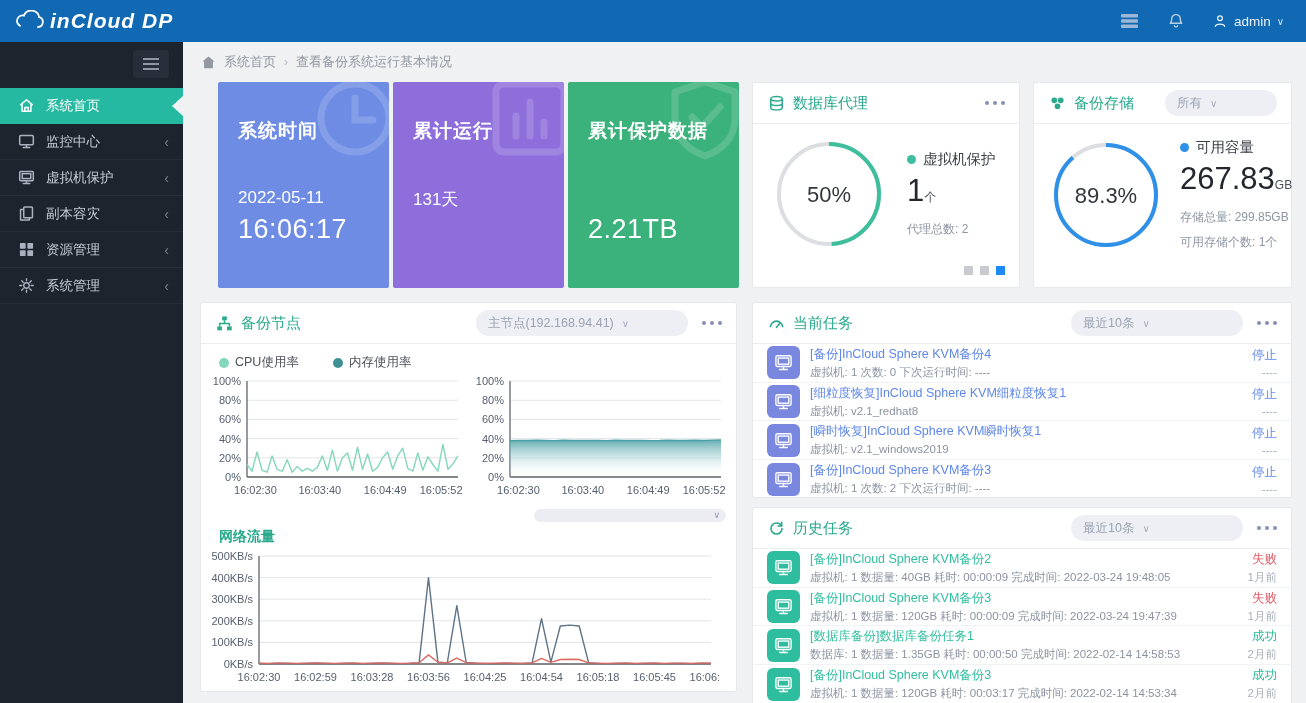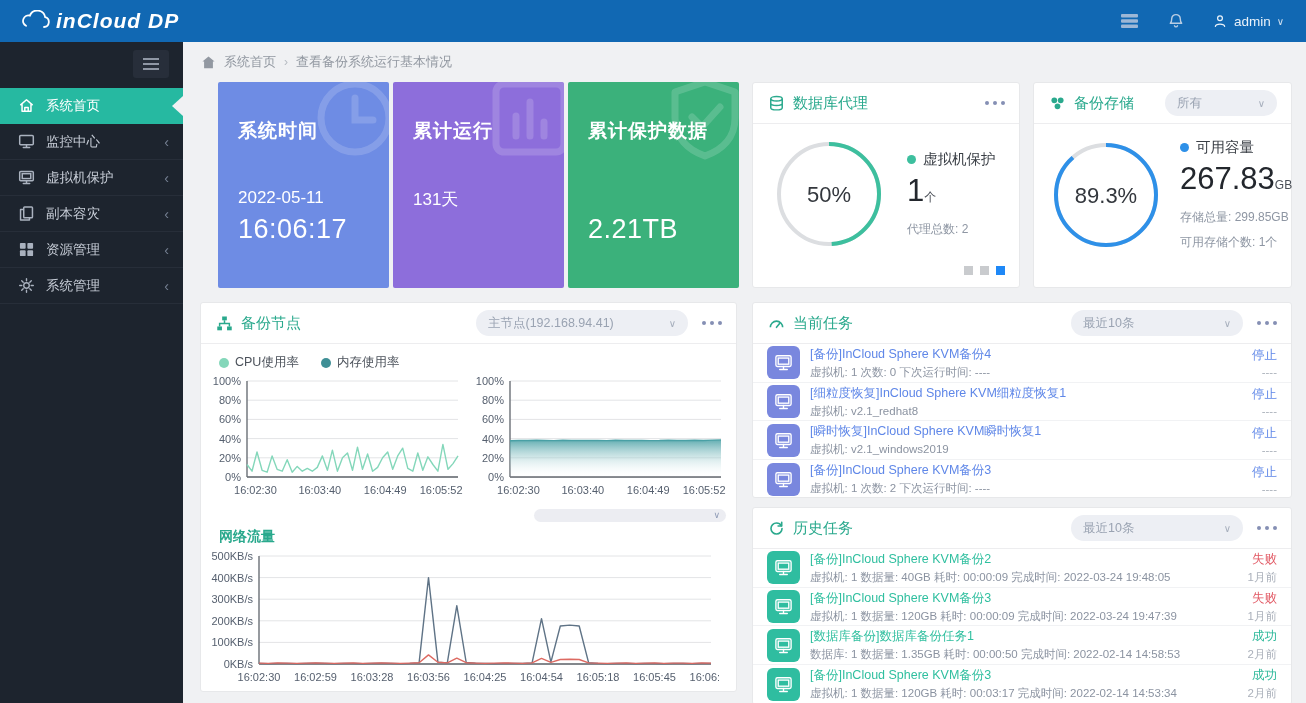--- a/index.html
+++ b/index.html
@@ -1,21 +1,21 @@
 <!DOCTYPE html>
 <html lang="zh"><head>
 <meta charset="utf-8">
 <style>
   * { margin:0; padding:0; box-sizing:border-box; }
   body { font-family:"Liberation Sans","DejaVu Sans",sans-serif; }
   .app { position:relative; width:1306px; height:703px; background:#f0f1f3; overflow:hidden; }
 
   
   .topbar { position:absolute; left:0; top:0; width:100%; height:42px; background:#1168b3; display:flex; align-items:center; z-index:5; }
-  .logo { display:flex; align-items:center; gap:6px; padding-left:20px; width:183px; color:#fff; }
+  .logo { display:flex; align-items:center; gap:6px; padding-left:14px; width:183px; color:#fff; }
   .logo .logo-text { font-size:21px; font-weight:bold; font-style:italic; letter-spacing:1px; }
   .topbar-right { margin-left:auto; display:flex; gap:26px; padding-right:22px; color:#b9cde3; }
   .tb-icon { width:20px; height:20px; display:flex; align-items:center; justify-content:center; cursor:pointer; }
   .user-chip { display:flex; align-items:center; gap:6px; color:#eaf2fa; font-size:13.5px; cursor:pointer; }
   .user-chip .chev { font-size:10px; color:#cfe0f0; }
 
   
   .sidebar { position:absolute; left:0; top:42px; bottom:0; width:183px; background:#1d242e; }
   .burger-row { height:44px; display:flex; align-items:center; justify-content:flex-end; padding-right:14px; }
   .burger { width:36px; height:28px; background:#272e3a; border-radius:3px; display:flex; flex-direction:column; gap:3px; align-items:center; justify-content:center; cursor:pointer; }
@@ -43,21 +43,21 @@
   .stat-card .sc-line1 { margin-top:44px; font-size:17px; min-height:20px; }
   .stat-card .sc-line2 { margin-top:6px; font-size:27px; letter-spacing:0.5px; }
   .sc-watermark { position:absolute; right:-14px; top:-12px; width:96px; height:96px; opacity:0.16; color:#fff; }
 
   
   .panel { background:#fff; border:1px solid #e7e8ea; border-radius:3px; position:relative; }
   .panel-header { height:41px; display:flex; align-items:center; padding:0 14px 0 15px; border-bottom:1px solid #ededef; }
   .panel-title { display:flex; align-items:center; gap:8px; font-size:15px; font-weight:normal; color:#2aa98d; }
   .panel-title .pt-icon { width:17px; height:17px; color:#2aa98d; }
   .panel-header .spacer { flex:1; }
-  .pill { display:flex; align-items:center; justify-content:space-between; background:#edeff4; border-radius:14px; height:26px; padding:0 12px; font-size:12.5px; color:#9aa3b2; cursor:pointer; }
+  .pill { display:flex; align-items:center; justify-content:flex-start; background:#edeff4; border-radius:14px; height:26px; padding:0 12px; font-size:12.5px; color:#9aa3b2; cursor:pointer; }
   .pill .chev { font-size:10px; color:#a6aebc; margin-left:8px; }
   .dots-menu { display:flex; gap:4px; margin-left:14px; cursor:pointer; }
   .dots-menu i { width:4px; height:4px; border-radius:50%; background:#828caa0; background:#858fb4; }
 
   
   .donut-panel { width:268px; height:206px; }
   .donut-panel.storage { width:259px; }
   .donut-body { display:flex; align-items:center; padding:14px 10px 0 20px; }
   .donut-wrap { position:relative; width:112px; height:112px; flex:0 0 auto; }
   .donut-legend { margin-left:22px; }
@@ -66,21 +66,21 @@
   .dl-value-row { margin-top:4px; color:#23272d; }
   .dl-value { font-size:31px; }
   .dl-unit { font-size:12px; color:#4a4f57; }
   .dl-sub { margin-top:12px; font-size:12px; color:#8e96a3; }
   .pager-dots { position:absolute; right:14px; bottom:12px; display:flex; gap:7px; }
   .pager-dots i { width:9px; height:9px; background:#c9cbce; cursor:pointer; }
   .pager-dots i.active { background:#1e88f7; }
 
   
   .node-panel { width:537px; height:390px; }
-  .legend-row { display:flex; gap:22px; padding:10px 0 2px 18px; font-size:12.5px; color:#4c525b; }
+  .legend-row { display:flex; gap:34px; padding:10px 0 2px 18px; font-size:12.5px; color:#4c525b; }
   .legend-item { display:flex; align-items:center; gap:6px; }
   .legend-item .dl-dot { width:10px; height:10px; }
   .charts-row { display:flex; padding:0 4px 0 2px; }
   svg.chart text { font-size:11px; fill:#555f6e; }
   .slim-row { display:flex; justify-content:flex-end; padding:4px 10px 2px 0; }
   .slim-pill { width:192px; height:13px; background:#ecedf2; border-radius:7px; display:flex; align-items:center; justify-content:flex-end; padding-right:6px; cursor:pointer; }
   .slim-pill .chev { font-size:9px; color:#8d9ab5; line-height:1; }
   .net-title { margin:4px 0 0 18px; font-size:14px; font-weight:bold; color:#2aa98d; }
 
   

